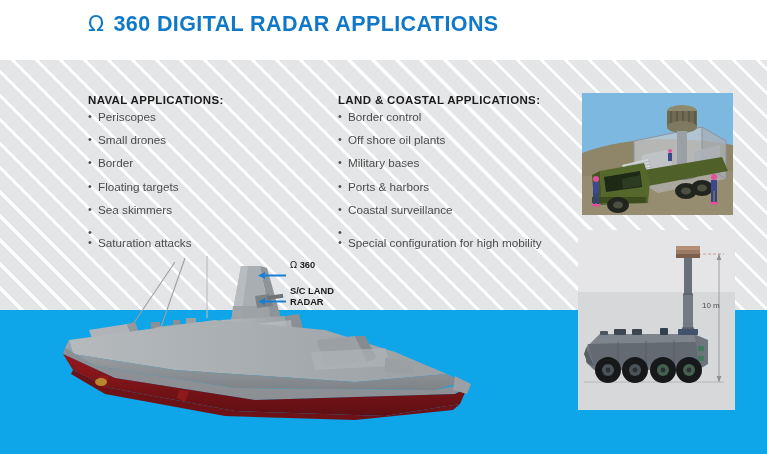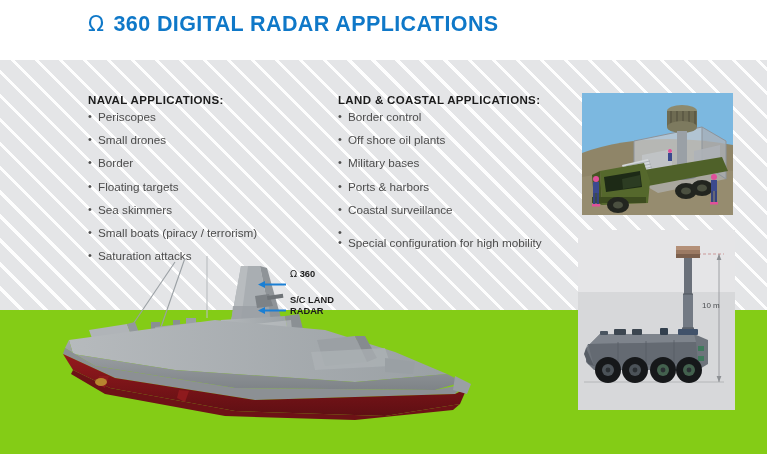--- a/index.html
+++ b/index.html
@@ -2,21 +2,21 @@
 <html><head>
 <meta charset="utf-8">
 <style>
   html,body{margin:0;padding:0;}
   body{
     width:767px;height:454px;overflow:hidden;
     background:#ffffff;
     font-family:"Liberation Sans", sans-serif;
     position:relative;
   }
-  .slide{position:absolute;left:0;top:0;width:767px;height:454px;background:#84cc16;overflow:hidden;}
+  .slide{position:absolute;left:0;top:0;width:767px;height:454px;background:#0ea5e9;overflow:hidden;}
 
   
   .header{position:absolute;left:0;top:0;width:767px;height:60px;background:#ffffff;}
   .title{
     position:absolute;left:88px;top:12px;
     font-size:21.5px;font-weight:bold;letter-spacing:0.4px;
     color:#0f78c8;white-space:nowrap;
   }
   .title .omega{font-family:"DejaVu Sans",sans-serif;font-weight:normal;font-size:21px;}
   .title .ttxt{margin-left:9px;}
@@ -85,21 +85,21 @@
   <div class="band"></div>
 
   <div class="col col-naval">
     <h3>NAVAL APPLICATIONS:</h3>
     <ul>
       <li><span class="bullet">•</span><span>Periscopes</span></li>
       <li><span class="bullet">•</span><span>Small drones</span></li>
       <li><span class="bullet">•</span><span>Border</span></li>
       <li><span class="bullet">•</span><span>Floating targets</span></li>
       <li><span class="bullet">•</span><span>Sea skimmers</span></li>
-      <li><span class="bullet">•</span><span>Small boats (piracy / terrorism)</span></li>
+      <li><span class="bullet">•</span></li>
       <li><span class="bullet">•</span><span>Saturation attacks</span></li>
     </ul>
   </div>
 
   <div class="col col-land">
     <h3>LAND &amp; COASTAL APPLICATIONS:</h3>
     <ul>
       <li><span class="bullet">•</span><span>Border control</span></li>
       <li><span class="bullet">•</span><span>Off shore oil plants</span></li>
       <li><span class="bullet">•</span><span>Military bases</span></li>
@@ -168,21 +168,21 @@
       <polygon points="400,128 416,136 412,146 398,142" fill="#9aa0a4"></polygon>
 
       <polygon points="44,128 54,128 50,140 42,136" fill="#8e1a1d"></polygon>
       <polygon points="124,142 134,143 130,154 122,150" fill="#8e1a1d"></polygon>
       <ellipse cx="46" cy="134" rx="6" ry="4" fill="#b8852f"></ellipse>
     </svg>
   </div>
 
   <div class="callouts">
 
-    <div class="callout" style="margin-top:12px;">
+    <div class="callout" style="margin-top:3px;">
       <span class="arrow">
         <svg width="28" height="7" viewBox="0 0 28 7">
             <polygon points="0,3.5 7,0 7,2.5 28,2.5 28,4.5 7,4.5 7,7" fill="#1a7fd4"></polygon>
           </svg>
       </span>
       <span class="ctext om"><span class="omg">Ω</span> <span>360</span></span>
     </div>
 
     <div class="callout" style="margin-top:12px;">
       <span class="arrow">

